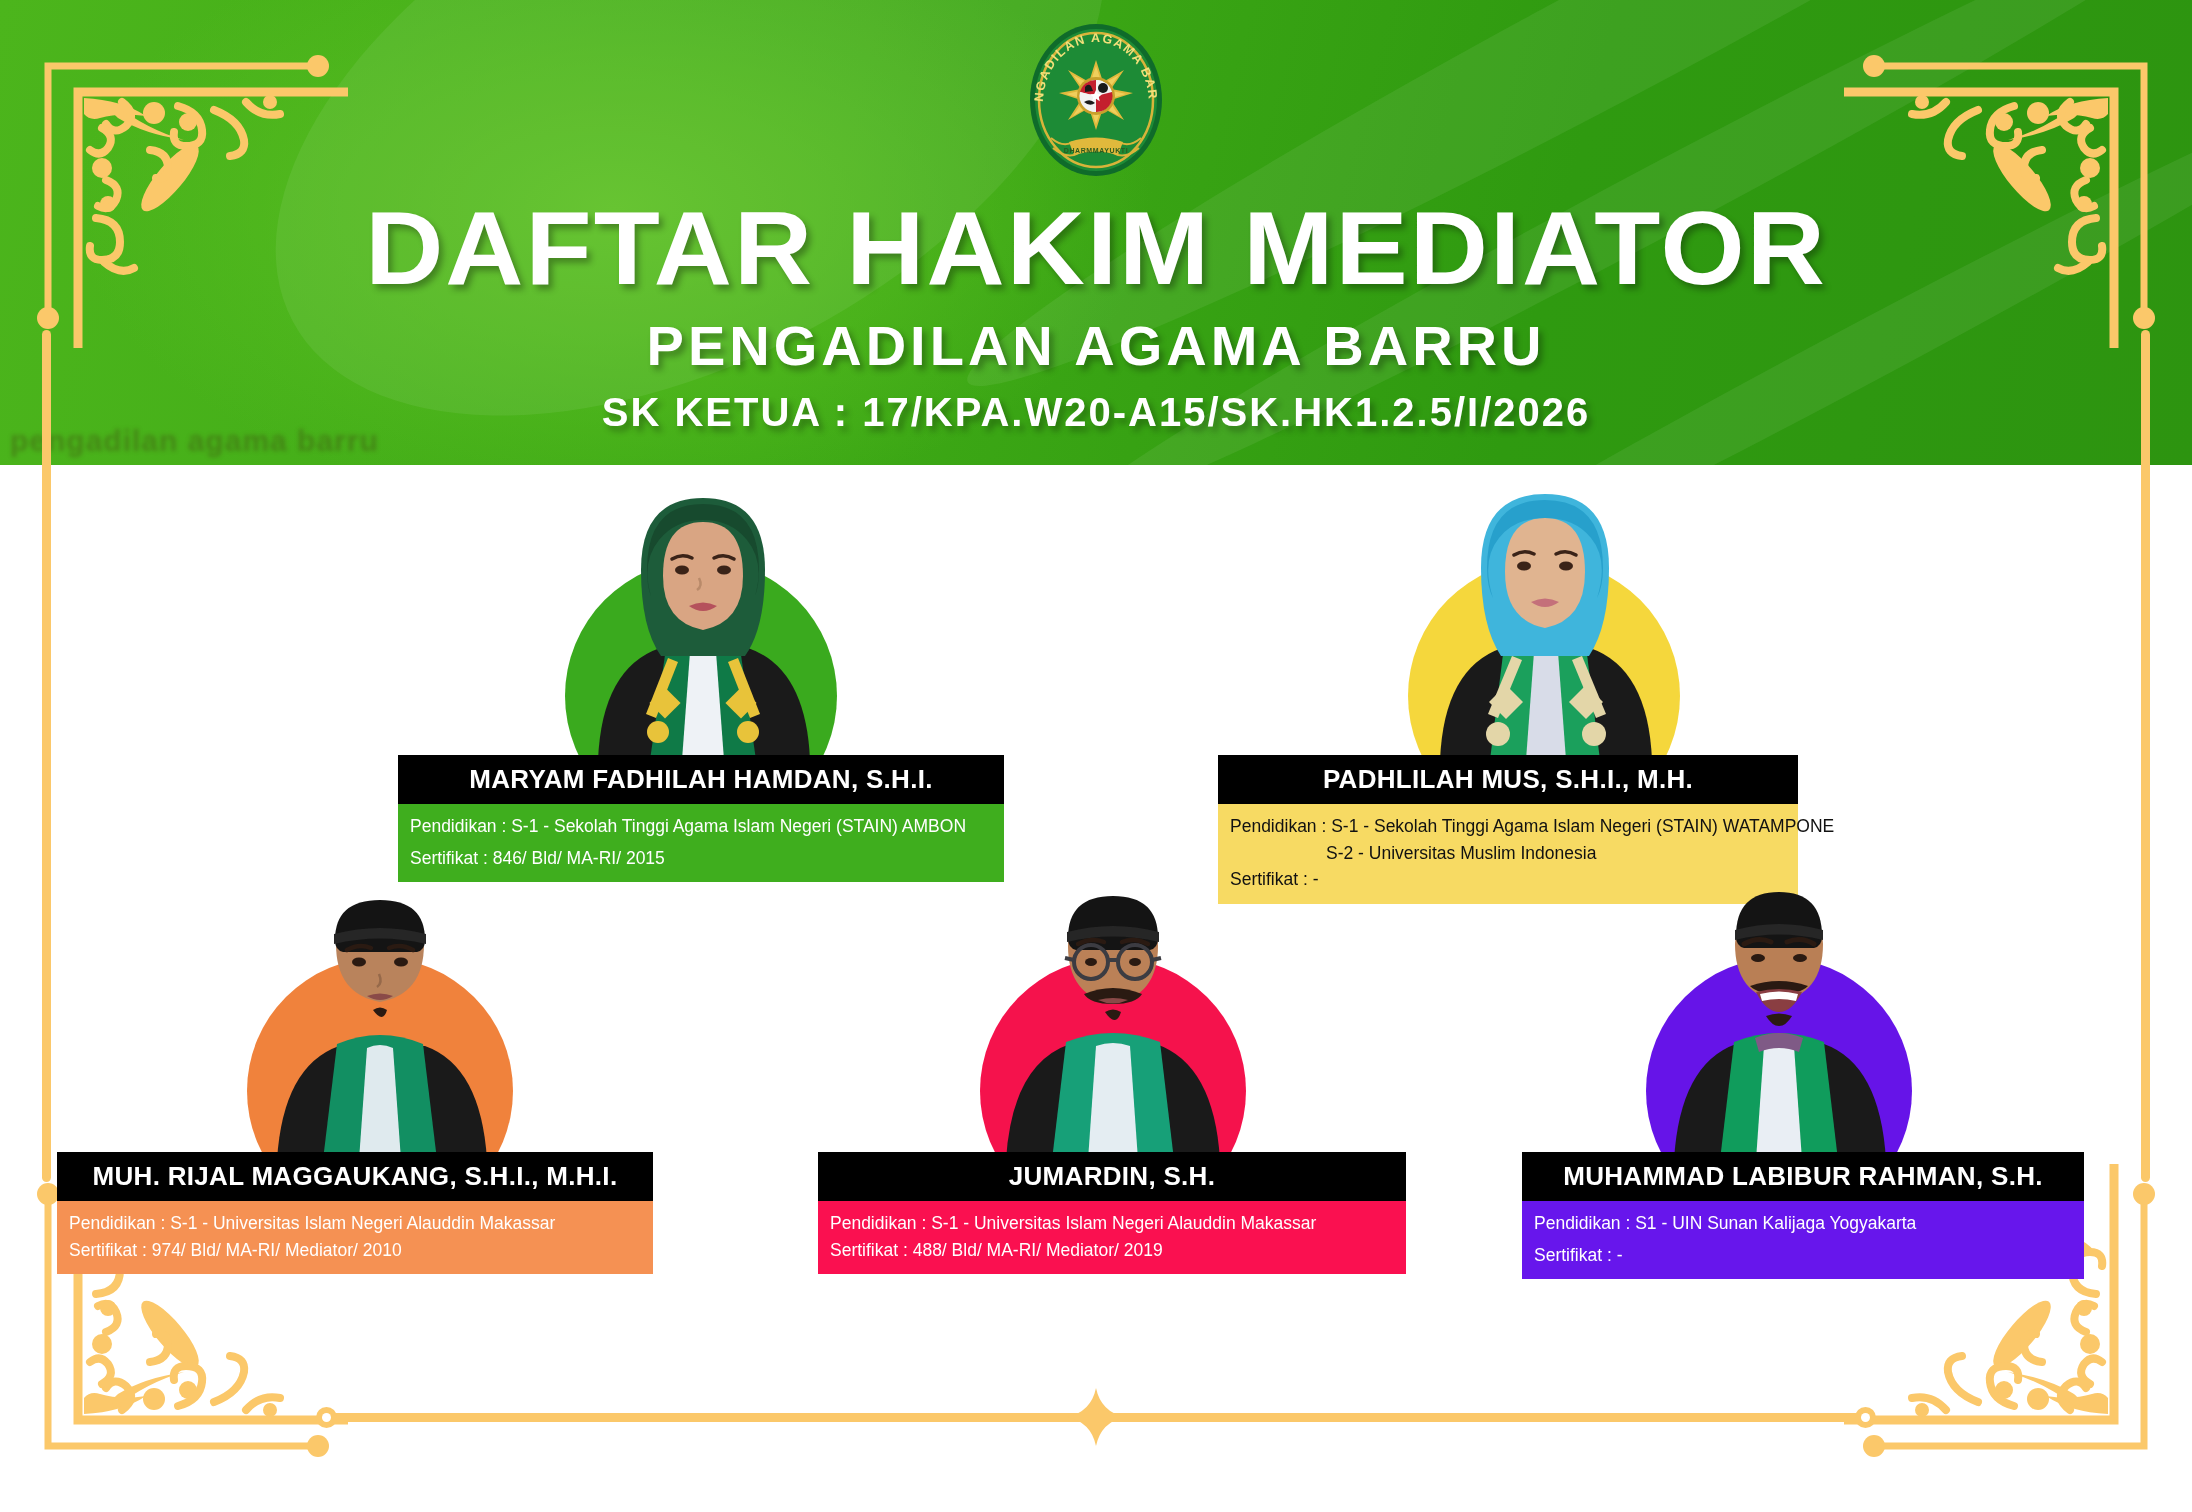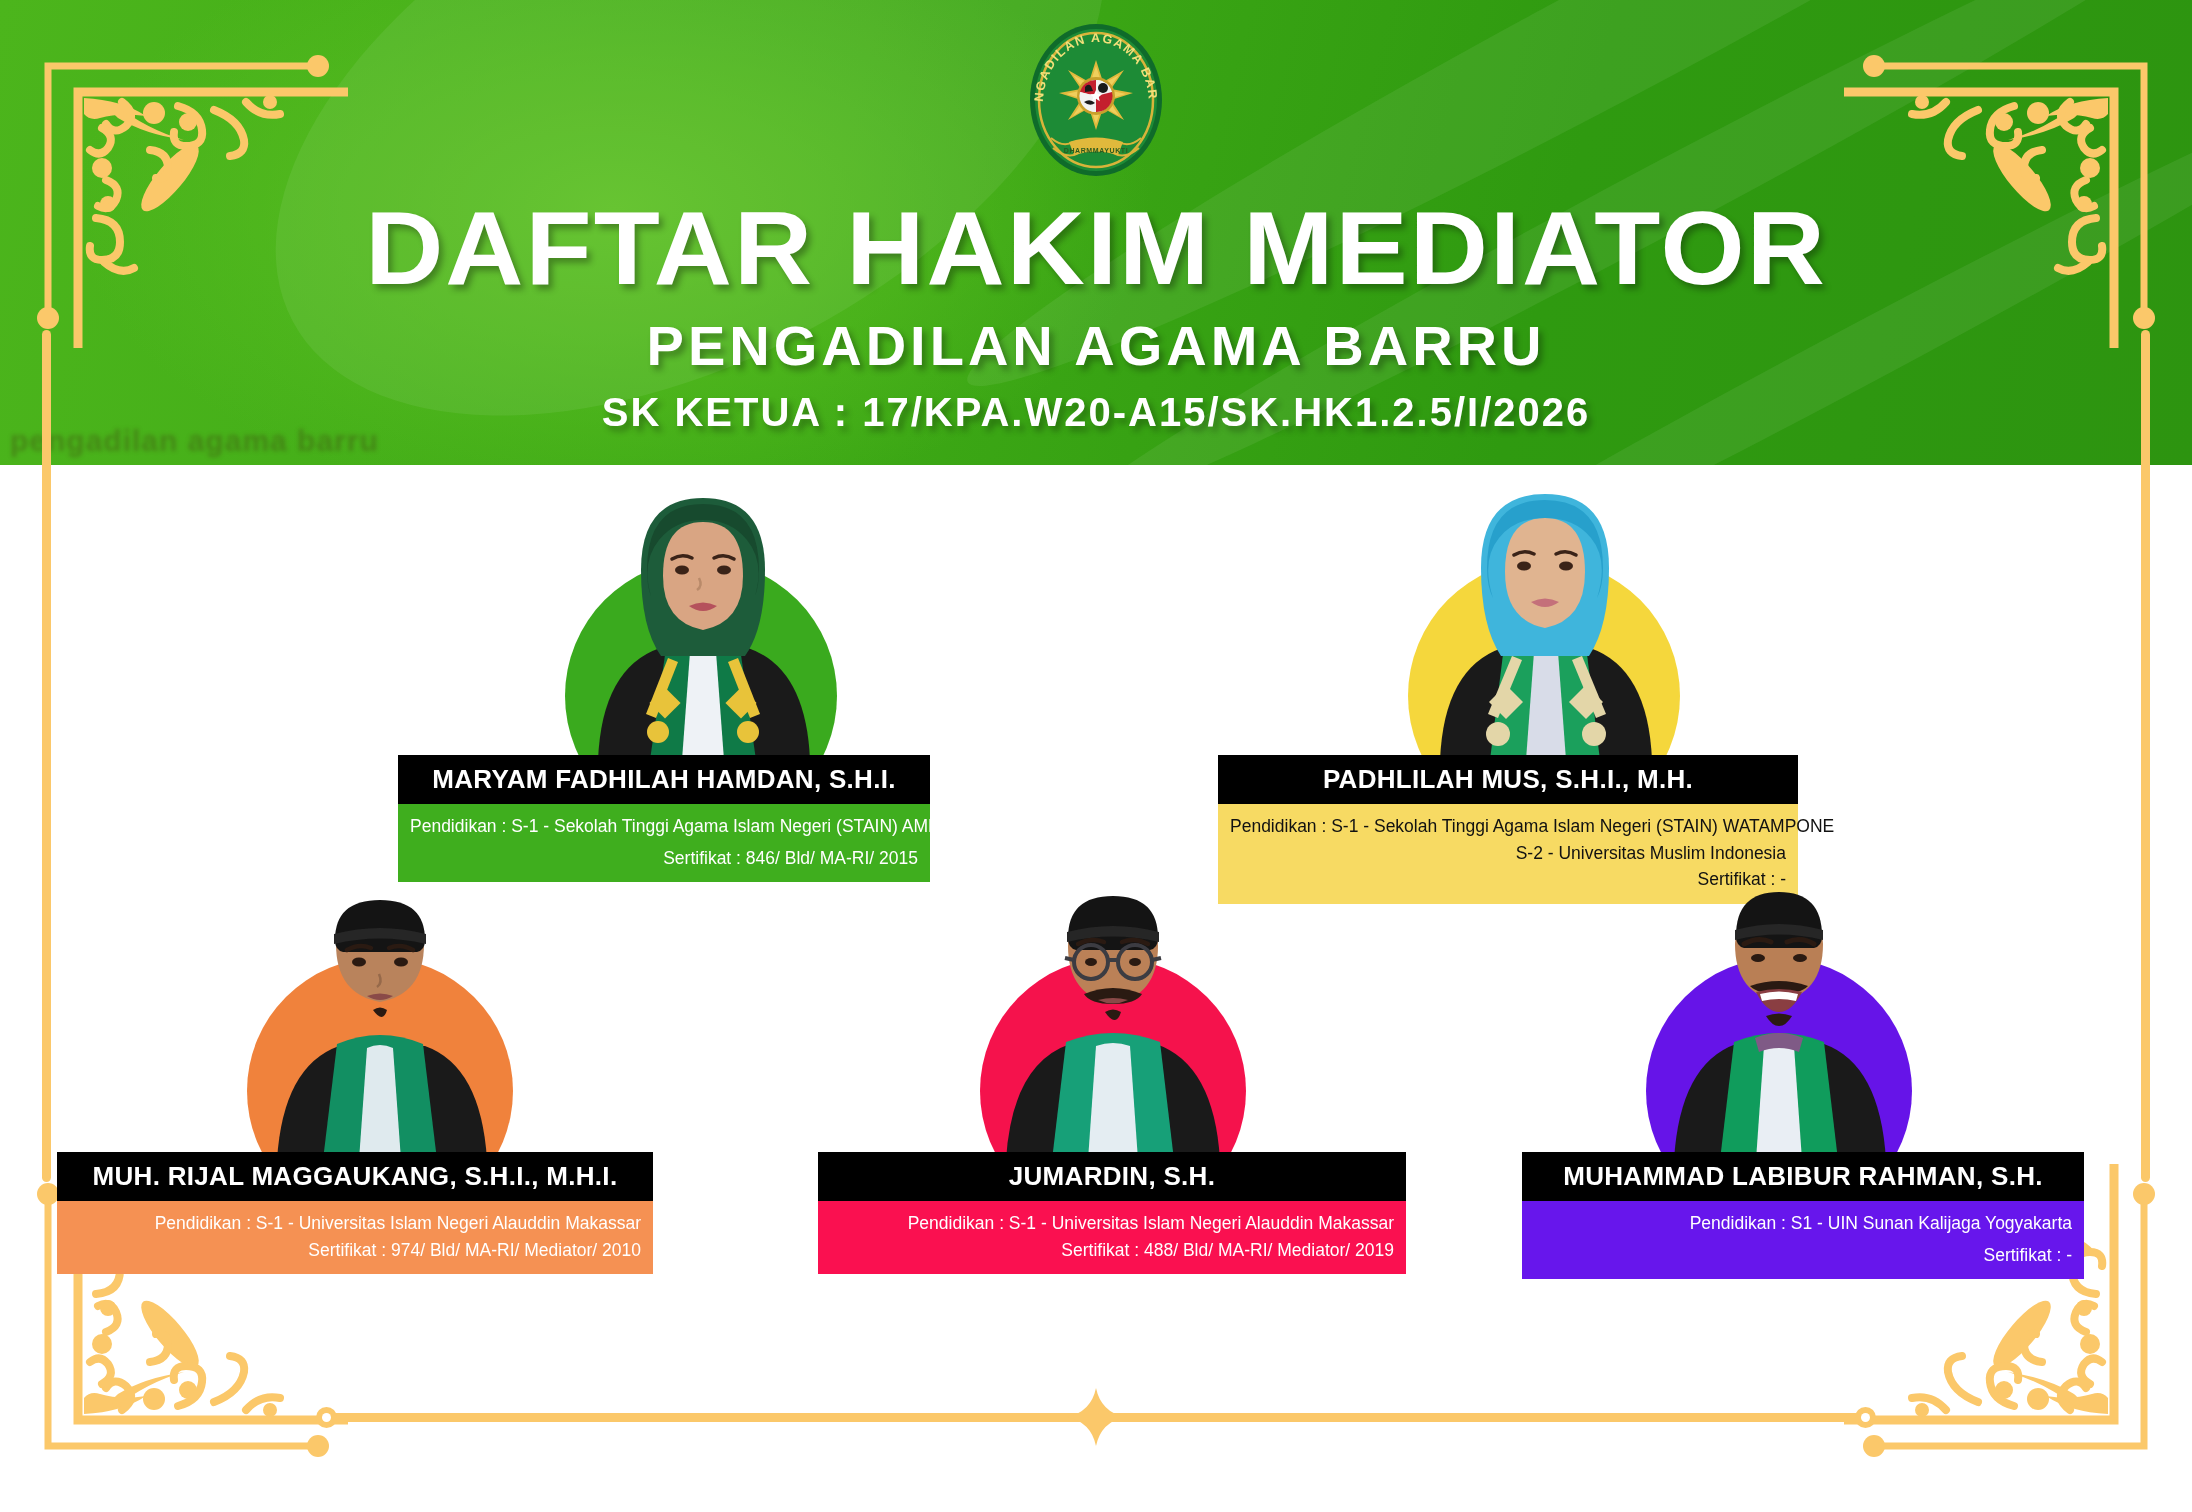--- a/index.html
+++ b/index.html
@@ -60,21 +60,21 @@
   
   .person{position:absolute;}
   .circle{position:absolute;border-radius:50%;}
   .photo{position:absolute;}
   .photo svg{display:block;}
 
   .card{position:absolute;}
   .card .namebar{background:#000;color:#fff;font-weight:700;text-align:center;
                  font-size:26px;letter-spacing:.3px;padding:11px 10px 12px;
                  line-height:1;white-space:nowrap;overflow:hidden;}
-  .card .body{padding:9px 12px 11px 12px;text-align:right;}
+  .card .body{padding:9px 12px 11px 12px;}
   .card .row{font-size:17.5px;line-height:1.52;white-space:nowrap;}
   .card .row.indent{padding-left:96px;}
   .card .gap{height:5px;}
 
   
   .t-green  .body{background:#3fae1e;color:#fff;}
   .t-yellow .body{background:#f7da63;color:#111;}
   .t-orange .body{background:#f59153;color:#fff;}
   .t-pink   .body{background:#fa1050;color:#fff;}
   .t-purple .body{background:#6716ec;color:#fff;}
@@ -294,21 +294,21 @@
       <path d="M145,52 q-40,0 -40,54 q0,46 40,54 q40,-8 40,-54 q0,-54 -40,-54 z" fill="#d9a583"></path>
       <path d="M145,34 q-56,0 -56,66 q0,16 4,26 q-10,-34 8,-56 q16,-20 44,-20 q28,0 44,20 q18,22 8,56 q4,-10 4,-26 q0,-66 -56,-66 z" fill="#174a2e"></path>
       <ellipse cx="124" cy="100" rx="7" ry="4.5" fill="#3a2318"></ellipse>
       <ellipse cx="166" cy="100" rx="7" ry="4.5" fill="#3a2318"></ellipse>
       <path d="M114,89 q10,-6 20,-1" stroke="#3a2318" stroke-width="3.5" fill="none" stroke-linecap="round"></path>
       <path d="M156,88 q10,-5 20,1" stroke="#3a2318" stroke-width="3.5" fill="none" stroke-linecap="round"></path>
       <path d="M131,136 q14,-7 28,0 q-14,10 -28,0 z" fill="#b5515c"></path>
       <path d="M141,108 q4,8 -2,12" stroke="#b98a6a" stroke-width="2.5" fill="none"></path>
     </svg>
   </div>
-  <div class="card t-green" style="left:0;top:285px;width:532px;">
+  <div class="card t-green" style="left:0;top:285px;width:606px;">
     <div class="namebar">MARYAM FADHILAH HAMDAN, S.H.I.</div>
     <div class="body">
       <div class="row">Pendidikan : S-1 - Sekolah Tinggi Agama Islam Negeri (STAIN) AMBON</div>
       <div class="gap"></div>
       <div class="row">Sertifikat      :  846/ Bld/ MA-RI/ 2015</div>
     </div>
   </div>
 </div>
 
 <div class="person" style="left:1218px;top:470px;width:650px;">

